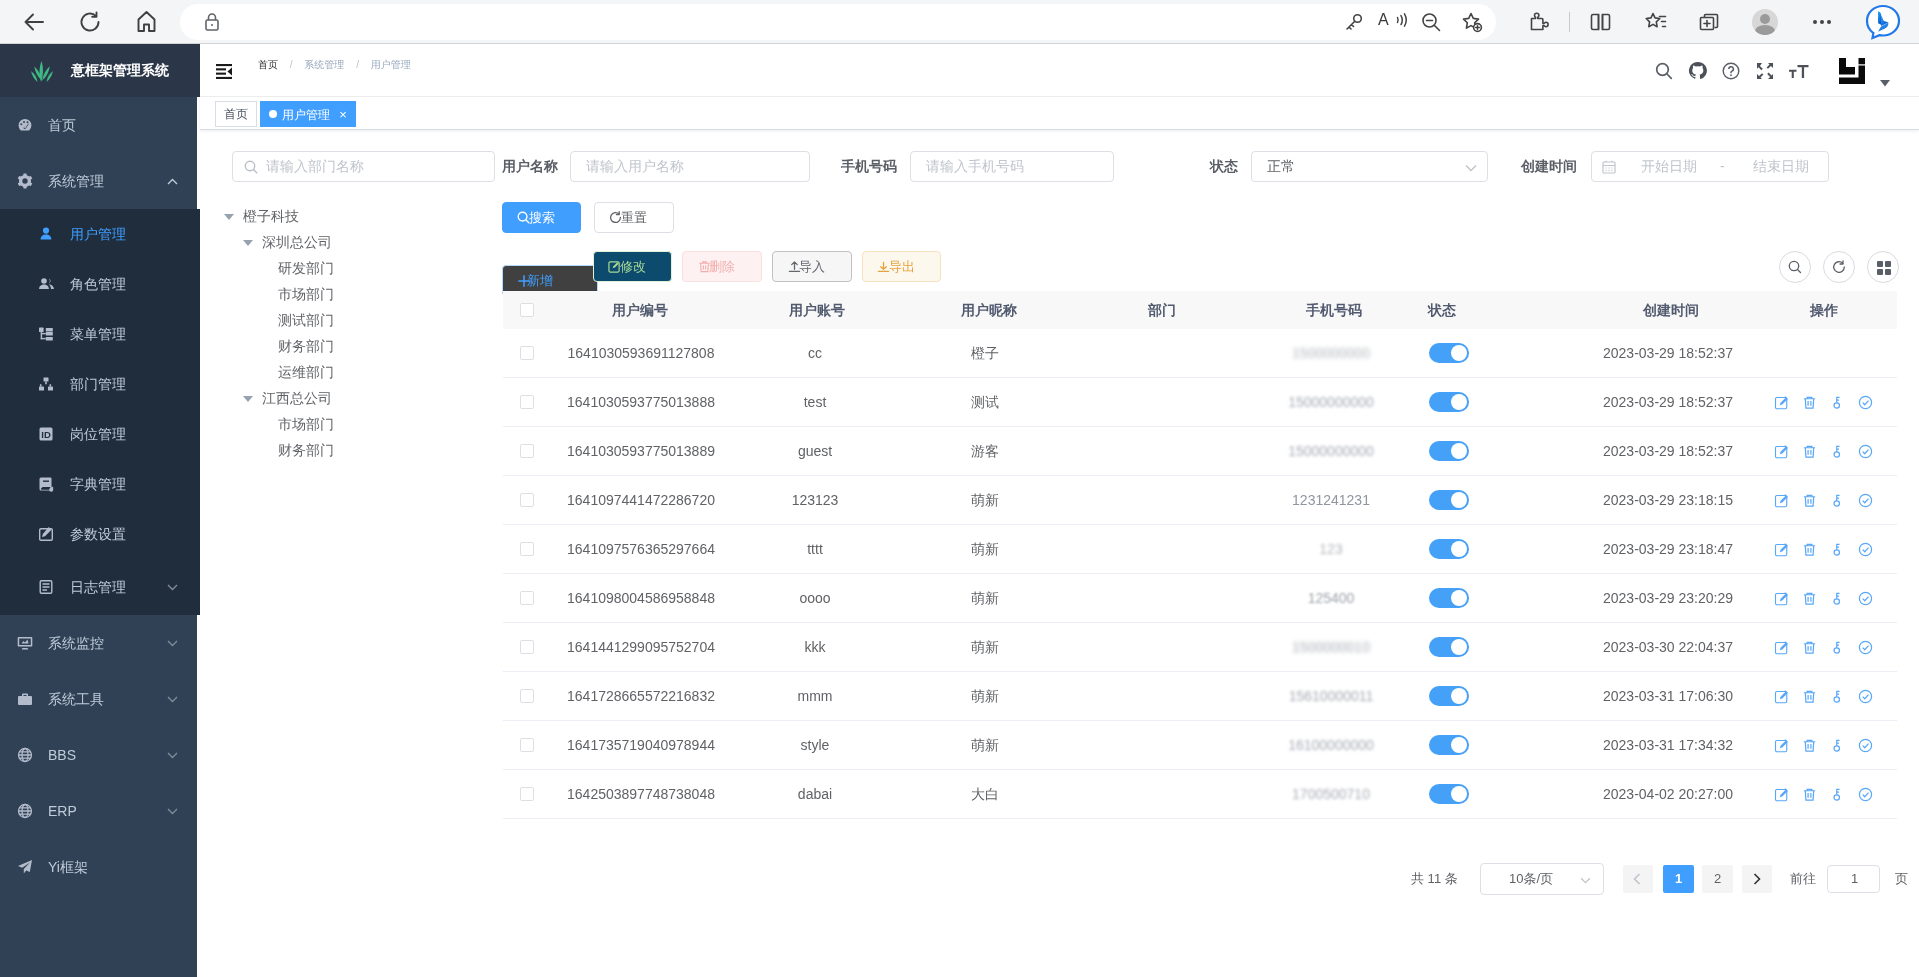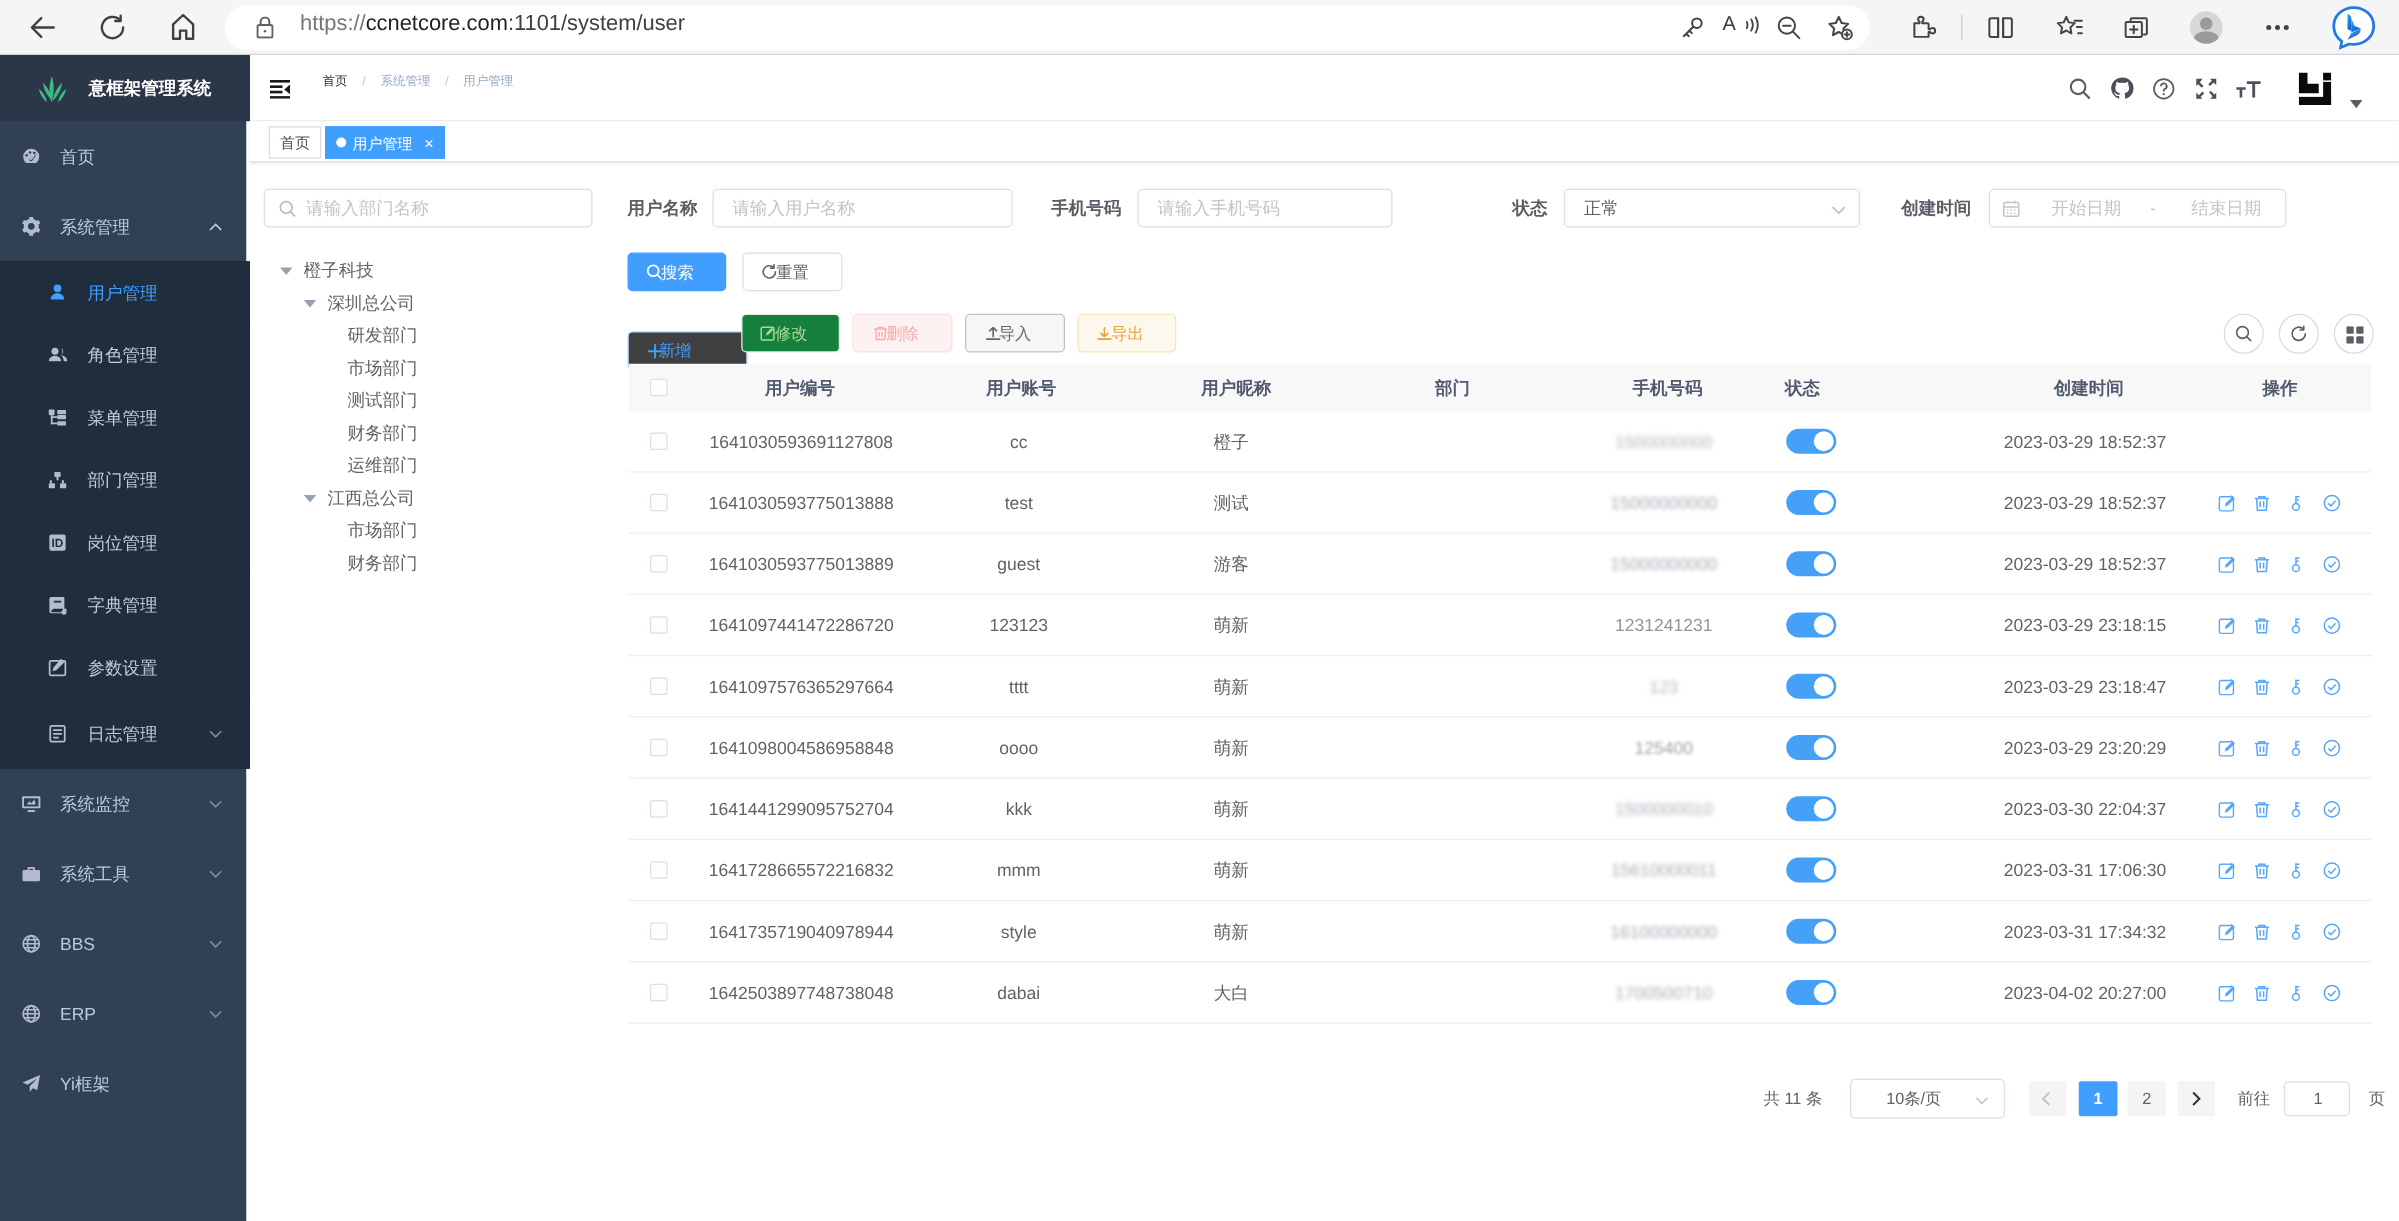--- a/index.html
+++ b/index.html
@@ -81,21 +81,20 @@
   <svg class="abs" style="left:135px;top:10px" width="23" height="23" viewBox="0 0 23 23" fill="none" stroke="#404040" stroke-width="1.9" stroke-linejoin="round">
       <path d="M3.5 9.5L11.5 2l8 7.5V21h-5.5v-6.5h-5V21H3.5z"></path>
     </svg>
   <div id="pill"></div>
 
   <svg class="abs" style="left:205px;top:13px" width="14" height="18" viewBox="0 0 14 18" fill="none" stroke="#5f6368" stroke-width="1.6">
       <rect x="1" y="7" width="12" height="10" rx="1.5"></rect>
       <path d="M3.5 7V4.5a3.5 3.5 0 0 1 7 0V7"></path>
       <circle cx="7" cy="12" r="1" fill="#5f6368" stroke="none"></circle>
     </svg>
-  <div class="url"><span class="g">https://</span>ccnetcore.com<span style="color:#3c4043">:1101/system/user</span></div>
 
   <svg class="abs" style="left:1344px;top:12px" width="20" height="20" viewBox="0 0 20 20" fill="none" stroke="#444" stroke-width="1.6">
       <circle cx="13.5" cy="6.5" r="3.8"></circle>
       <path d="M10.8 9.2L3 17M5 15l2 2M7.5 12.5l2 2" stroke-linecap="round"></path>
     </svg>
 
   <span class="abs" style="left:1378px;top:11px;font-size:16px;color:#3a3a3a;">A</span>
   <svg class="abs" style="left:1396px;top:13px" width="12" height="14" viewBox="0 0 12 14" fill="none" stroke="#444" stroke-width="1.5" stroke-linecap="round">
       <path d="M1.5 4.5a6 6 0 0 1 0 5"></path>
       <path d="M5 2.5a9 9 0 0 1 0 9"></path>
@@ -347,21 +346,21 @@
       <path d="M0 0h10L5 6.5z"></path>
     </svg>
 </div>
 <div id="crumb">首页 <span class="sep">/</span> <span class="dim">系统管理</span> <span class="sep">/</span> <span class="dim">用户管理</span></div>
 <div id="tags">
   <div class="tag" style="left:15px;">首页</div>
   <div class="tag act" style="left:60px;"><span class="dot"></span>用户管理 <span class="x">×</span></div>
 </div>
 <div id="content">
 
-  <div class="inp" style="left:11px;top:21px;width:263px">
+  <div class="inp" style="left:32px;top:21px;width:263px">
     <svg style="position:absolute;left:11px;top:8px" width="14" height="14" viewBox="0 0 14 14" fill="none" stroke="#b8bdc7" stroke-width="1.4" stroke-linecap="round">
         <circle cx="6" cy="6" r="4.7"></circle>
         <path d="M9.7 9.7l3 3"></path>
       </svg>
     <span class="ph" style="left:33px">请输入部门名称</span>
   </div>
   <div class="tcar" style="left:24px;top:84px"></div>
   <div class="tnode" style="left:43px;top:78px">橙子科技</div>
   <div class="tcar" style="left:43px;top:110px"></div>
   <div class="tnode" style="left:62px;top:104px">深圳总公司</div>
@@ -415,21 +414,21 @@
       </svg>
     <span style="margin-left:26px">重置</span>
   </div>
 
   <div class="btn" style="left:302px;top:135px;width:96px;background:#404040;border-color:#b3d8ff;color:#409eff">
     <svg style="position:absolute;left:15px;top:9px" width="12" height="12" viewBox="0 0 12 12" fill="none" stroke="#409eff" stroke-width="1.5" stroke-linecap="round">
         <path d="M6 .8v10.4M.8 6h10.4"></path>
       </svg>
     <span style="margin-left:24px">新增</span>
   </div>
-  <div class="btn" style="left:393px;top:121px;width:79px;background:#15803d;border-color:#e3f1d8;color:#a8d994">
+  <div class="btn" style="left:393px;top:121px;width:79px;background:#0c4a6e;border-color:#e3f1d8;color:#a8d994">
     <svg style="position:absolute;left:14px;top:8px" width="13" height="13" viewBox="0 0 14 14" fill="none" stroke="#a8d994" stroke-width="1.3">
         <rect x="1" y="2" width="11" height="11" rx="1.3"></rect>
         <path d="M5 9l.8-2.4L10 2.4l1.6 1.6L7.4 8.2z" fill="#a8d994" stroke="none"></path>
       </svg>
     <span style="margin-left:26px">修改</span>
   </div>
   <div class="btn" style="left:482px;top:121px;width:80px;background:#fdf1f1;border-color:#fbdfdf;color:#f4adad">
     <svg style="position:absolute;left:15px;top:8px" width="13" height="13" viewBox="0 0 14 14" fill="none" stroke="#f4adad" stroke-width="1.2">
         <path d="M1.5 3.5h11M5 3.5V2h4v1.5M2.8 3.5l.6 9h7.2l.6-9M5.8 5.8v4.4M8.2 5.8v4.4"></path>
       </svg>

